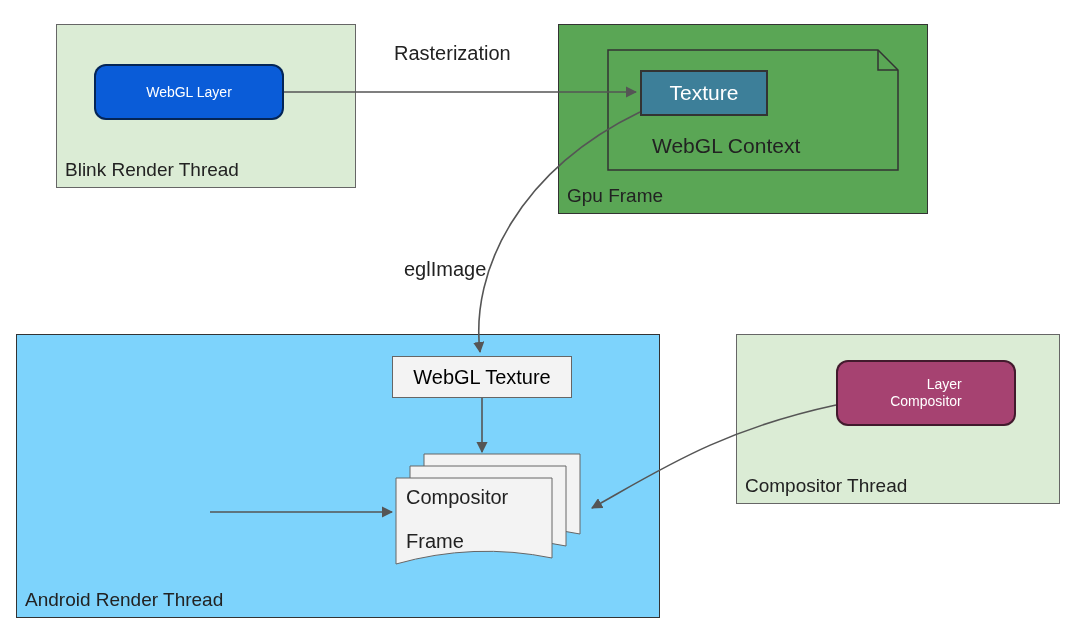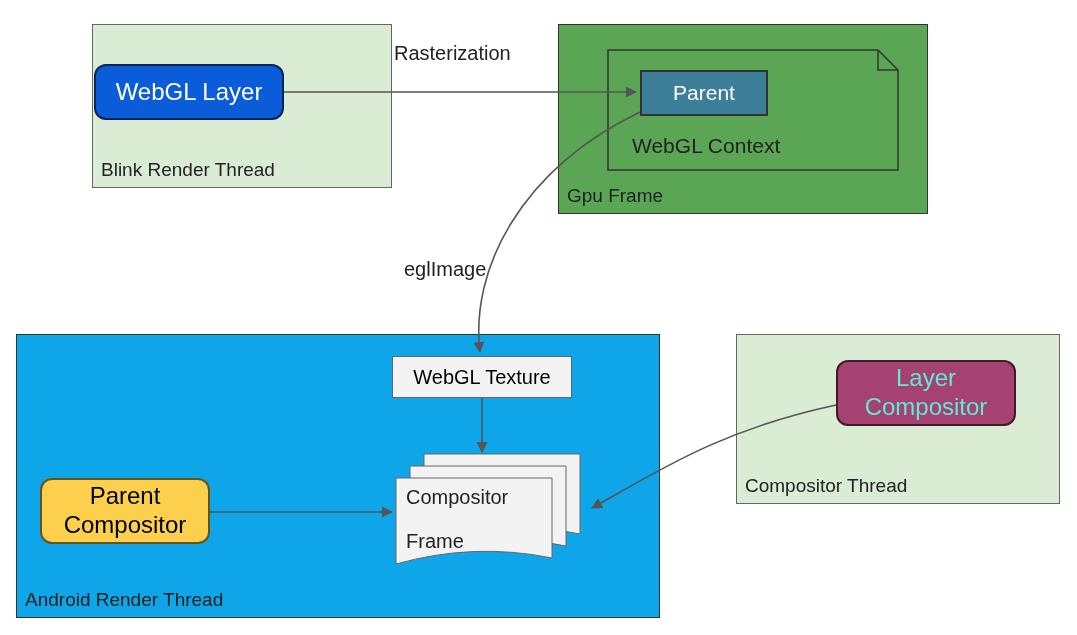--- a/index.html
+++ b/index.html
@@ -25,21 +25,21 @@
     color: #222;
   }
   .rounded-node {
     position: absolute;
     border-radius: 12px;
     border: 2px solid rgba(0,0,0,0.6);
     display: flex;
     align-items: center;
     justify-content: center;
     text-align: center;
-    font-size: 24px;
+    font-size: 14px;
     box-sizing: border-box;
     padding: 4px 10px;
     line-height: 1.2;
   }
   .rect-node {
     position: absolute;
     border: 1px solid #666;
     background: #f3f3f3;
     display: flex;
     align-items: center;
@@ -51,70 +51,65 @@
   .free-label {
     position: absolute;
     font-size: 20px;
     color: #222;
   }
   
   .lightgreen { background: #dbecd5; border-color: #666; }
   .midgreen { background: #5aa655; border-color: #333; }
   .blue { background: #0a5cd8; color: #fff; }
   .teal { background: #3d7f99; color: #fff; font-size: 21px; border-radius:0; border:2px solid #333;}
-  .pink { background: #0ea5e9; border-color: #333; }
+  .pink { background: #7dd3fc; border-color: #333; }
   .yellow { background: #fccf4d; }
-  .magenta { background: #a64271; color: #5eead4; }
+  .magenta { background: #a64271; color: #ffffff; text-align: right; }
 
   svg { position: absolute; left:0; top:0; pointer-events:none; }
 </style>
 </head>
 <body>
 
 <div class="canvas">
 
-  <div class="box lightgreen" style="left:56px; top:24px; width:300px; height:164px;margin-left:36px;">
+  <div class="box lightgreen" style="left:56px; top:24px; width:300px; height:164px;">
     <div class="label-bl">Blink Render Thread</div>
   </div>
 
   <div class="rounded-node blue" style="left:94px; top:64px; width:190px; height:56px;">
       <span>WebGL Layer</span>
     </div>
 
   <div class="box midgreen" style="left:558px; top:24px; width:370px; height:190px;">
     <div class="label-bl">Gpu Frame</div>
   </div>
 
   <svg width="1077" height="635">
     <path d="M608 50 L878 50 L898 70 L898 170 L608 170 Z" fill="#5aa655" stroke="#333" stroke-width="1.5"></path>
     <path d="M878 50 L878 70 L898 70" fill="none" stroke="#333" stroke-width="1.5"></path>
   </svg>
-  <div class="free-label" style="left:632px; top:134px; font-size:21px;">WebGL Context</div>
+  <div class="free-label" style="left:652px; top:134px; font-size:21px;">WebGL Context</div>
 
   <div class="rounded-node teal" style="left:640px; top:70px; width:128px; height:46px; border-radius:0;">
-    <span>Parent</span>
+    <span>Texture</span>
   </div>
 
   <div class="free-label" style="left:394px; top:42px;">Rasterization</div>
 
   <div class="free-label" style="left:404px; top:258px;">eglImage</div>
 
   <div class="box pink" style="left:16px; top:334px; width:644px; height:284px;">
     <div class="label-bl">Android Render Thread</div>
   </div>
 
   <div class="rect-node" style="left:392px; top:356px; width:180px; height:42px;">
     <span>WebGL Texture</span>
   </div>
 
-  <div class="rounded-node yellow" style="left:40px; top:478px; width:170px; height:66px;">
-    <div>
-      <span>Parent Compositor</span>
-    </div>
-  </div>
 
   <svg width="1077" height="635">
 
     <path d="M424 454 L580 454 L580 534 Q502 518 424 540 Z" fill="#f3f3f3" stroke="#666"></path>
     <path d="M410 466 L566 466 L566 546 Q488 530 410 552 Z" fill="#f3f3f3" stroke="#666"></path>
 
     <path d="M396 478 L552 478 L552 558 Q474 542 396 564 Z" fill="#f3f3f3" stroke="#666"></path>
   </svg>
   <div class="free-label" style="left:406px; top:486px;">Compositor</div>
   <div class="free-label" style="left:406px; top:510px;margin-top:20px;">Frame</div>

